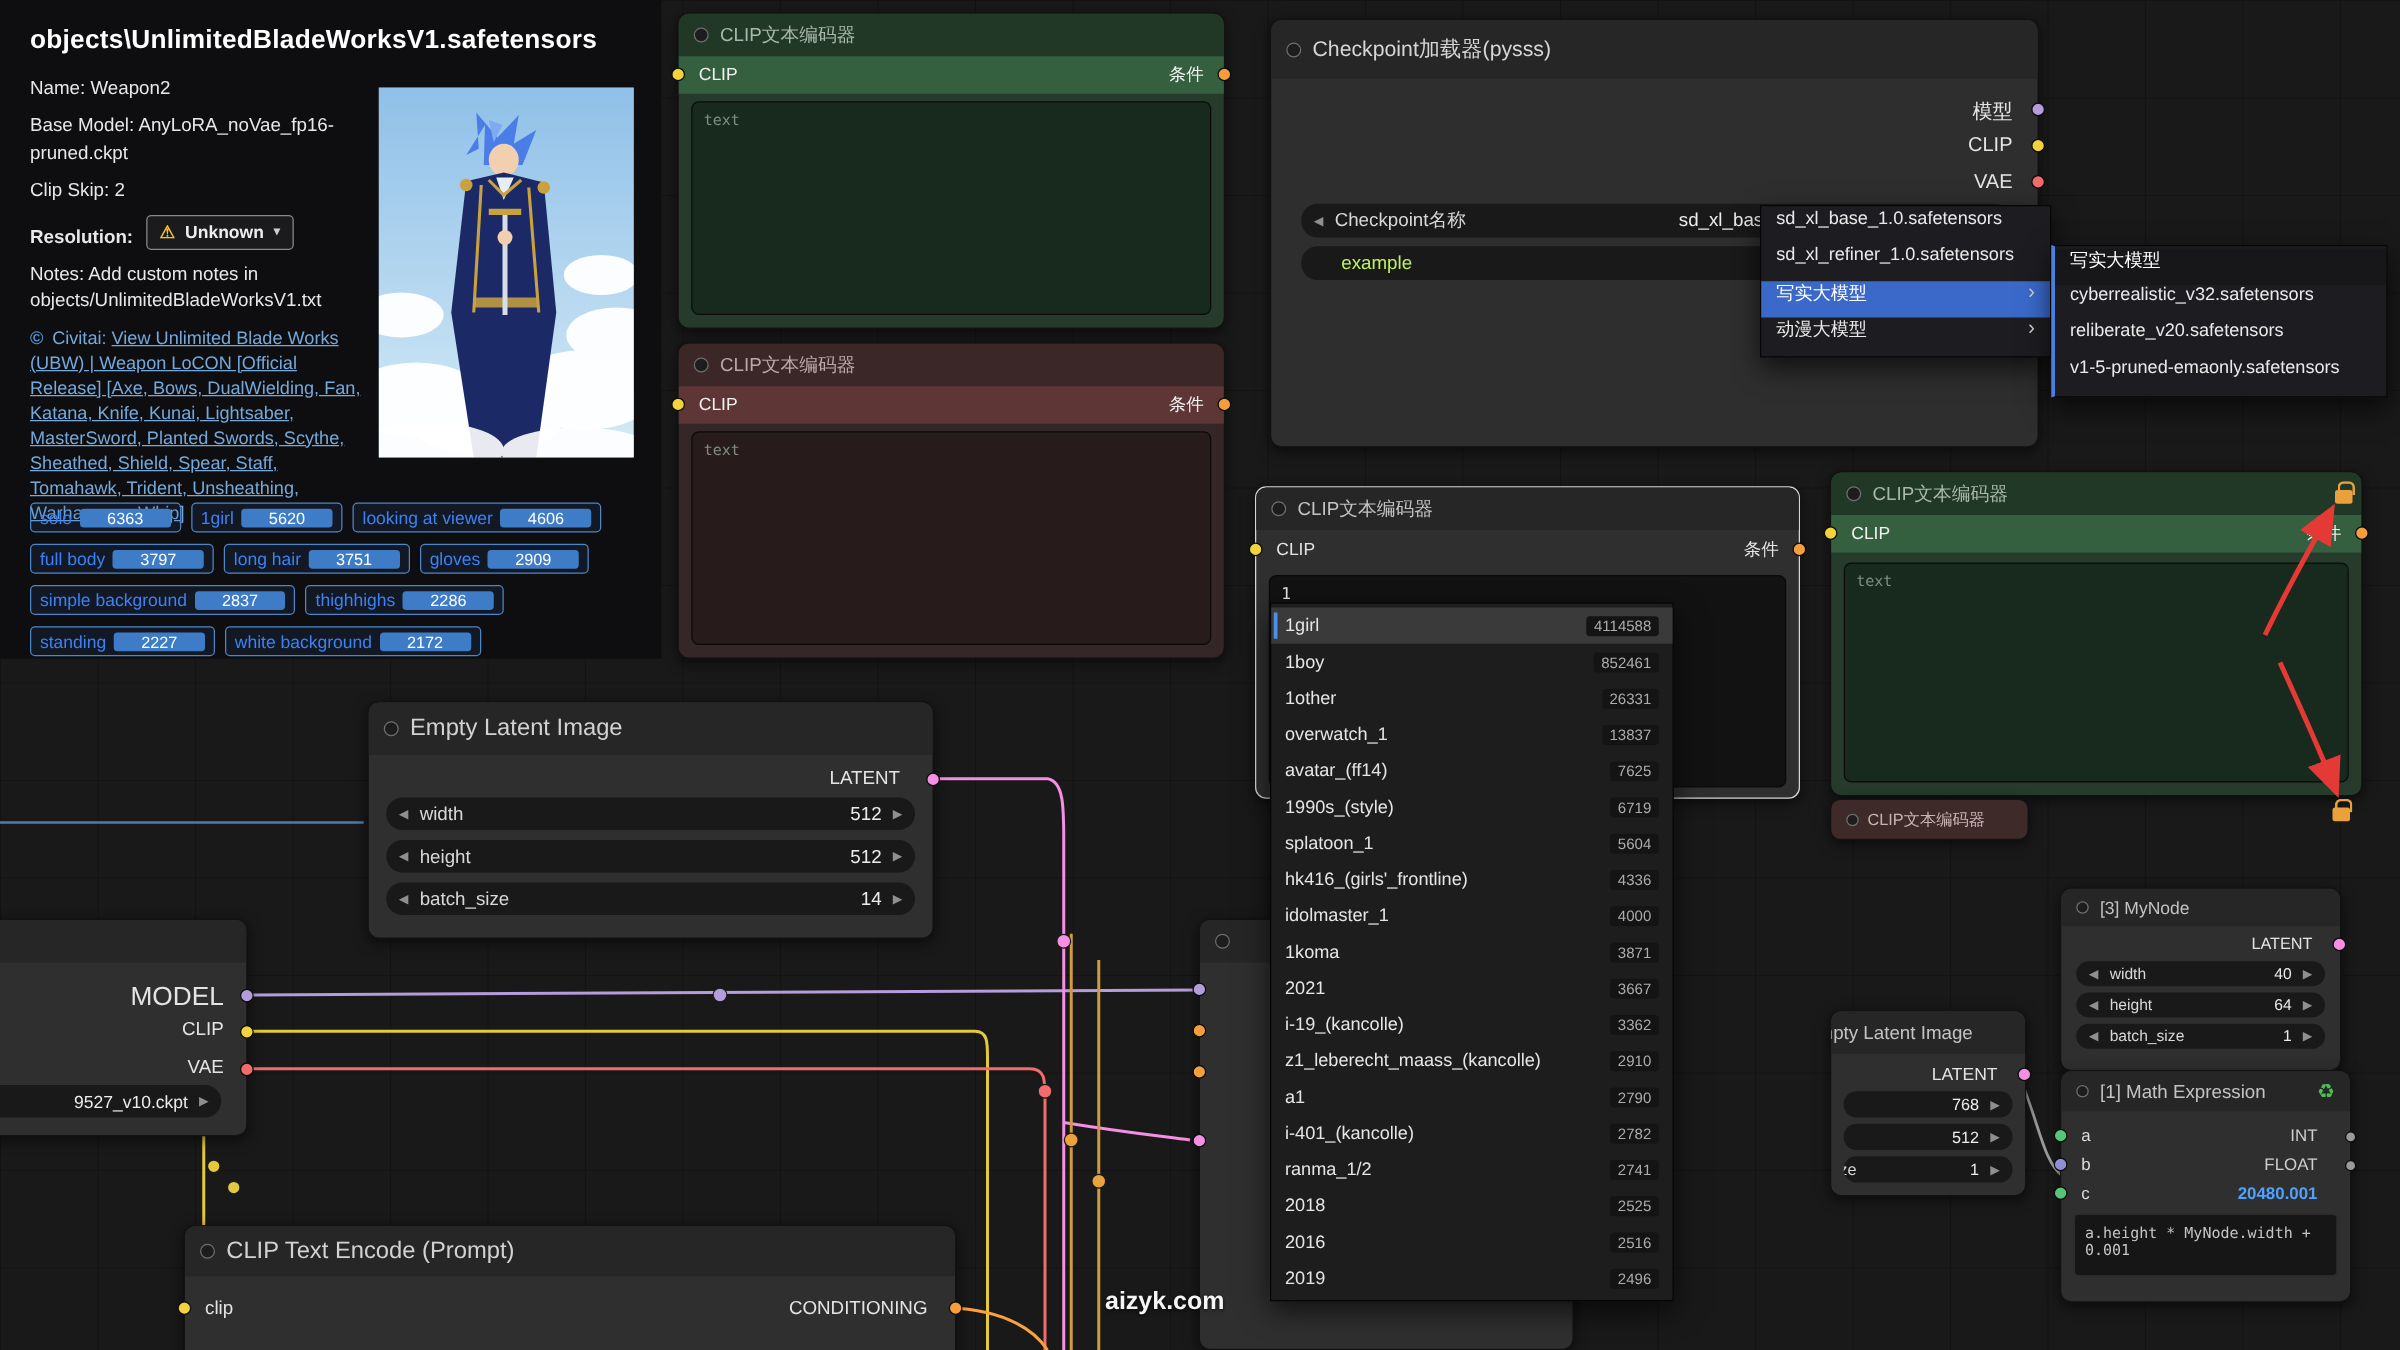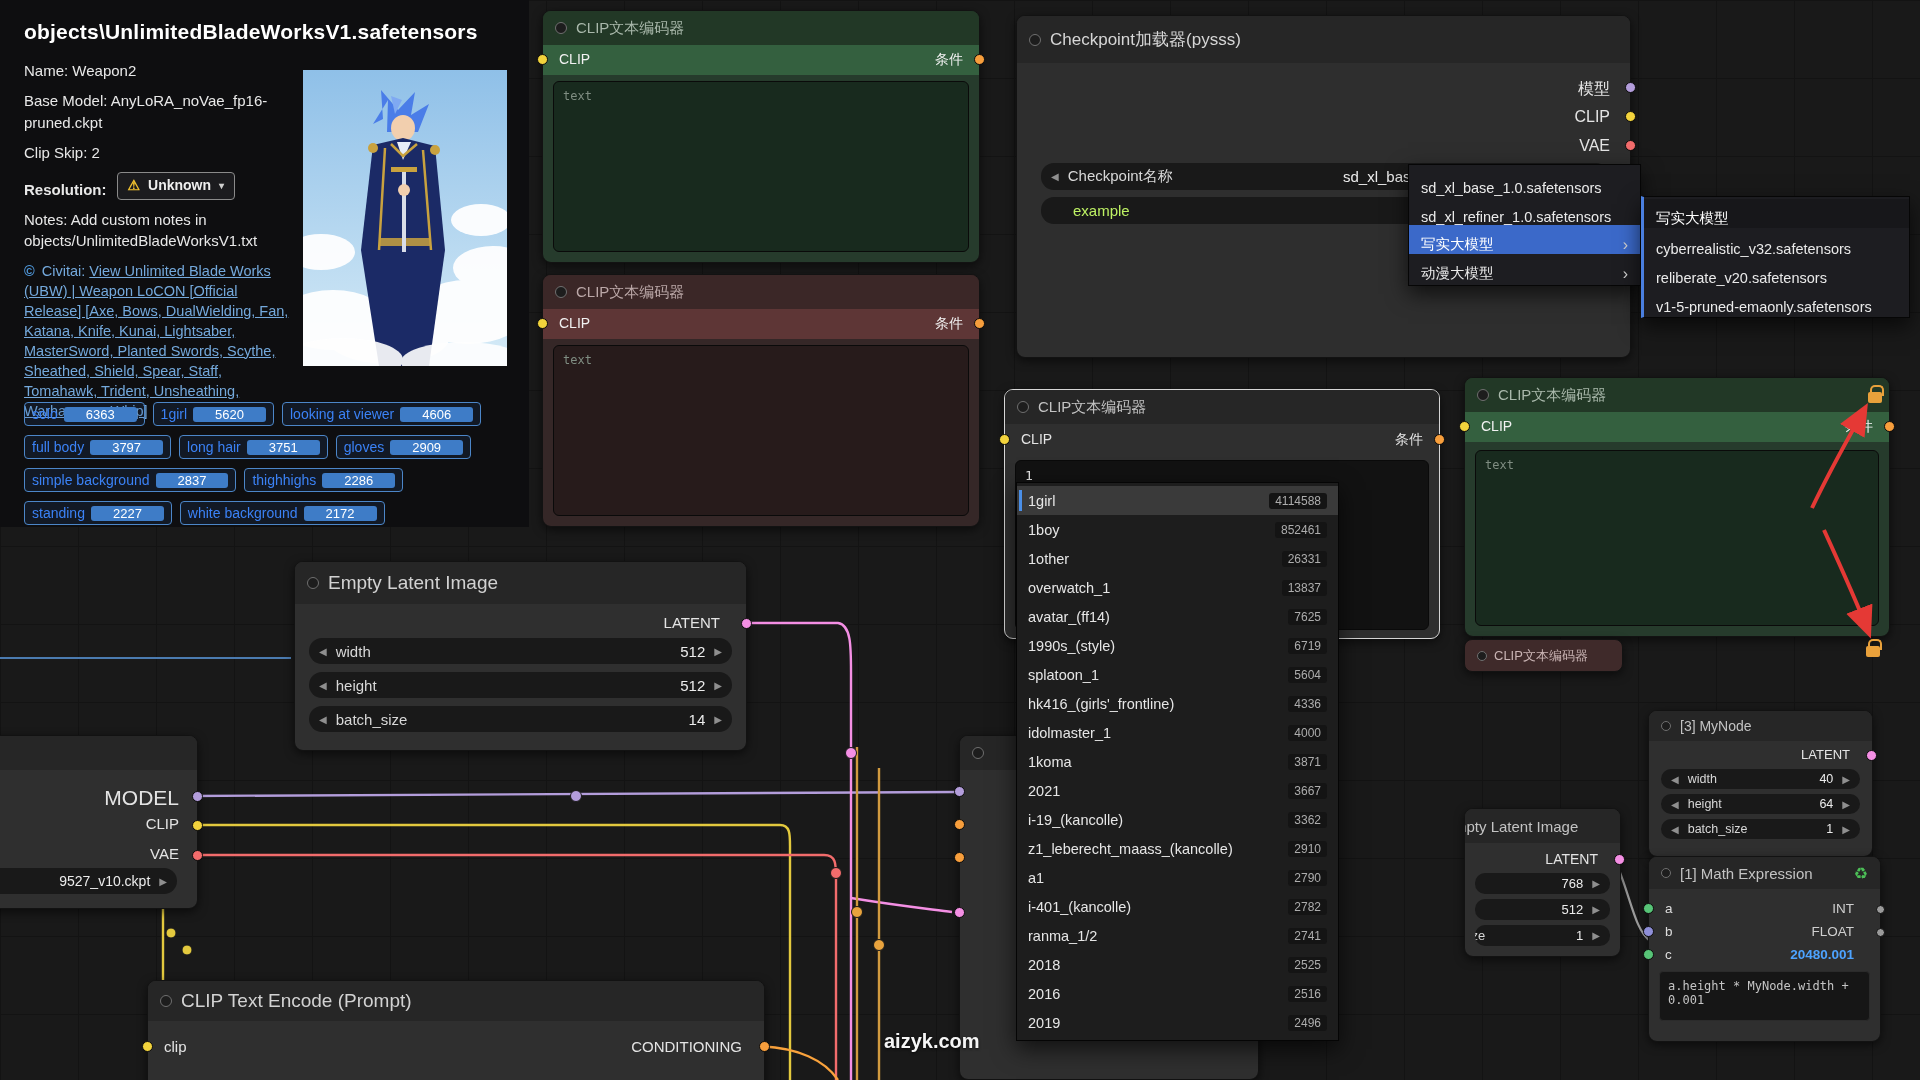--- a/index.html
+++ b/index.html
@@ -58,21 +58,21 @@
   
   .tylat .nh { overflow:hidden; }
   .tylat .nh .ntitle { margin-left:-33px; }
   .tylat .widget { height:21px; font-size:13px; border-radius:10px; padding-left:0; }
   .tylat .widget .wl { margin-left:-52px; }
   .tylat .widget-stack { gap:5px; }
 
   
   .ctx-menu { position:absolute; z-index:21; background:#1d1d21; border:1px solid #060606;
               box-shadow:0 8px 20px rgba(0,0,0,.65); padding:2px 0; }
-  .menu-item { height:29px; display:flex; align-items:flex-end; padding:0 12px; font-size:14.5px; color:#eaeaea; white-space:nowrap; }
+  .menu-item { height:29px; display:flex; align-items:flex-start; padding:0 12px; font-size:14.5px; color:#eaeaea; white-space:nowrap; }
   .menu-item.selected { background:#3b69c9; color:#fff; }
   .menu-item.has-sub::after { content:"›"; margin-left:auto; color:#cfcfcf; font-size:16px; }
   .submenu { border-left:3px solid #4a7fe0; }
   .submenu-title { background:#17171a; color:#ffffff; }
 
   
   .ac-list { position:absolute; z-index:20; background:#1d1d1d; border:1px solid #050505;
              box-shadow:0 8px 22px rgba(0,0,0,.65); padding:3px 0; }
   .ac-row { position:relative; height:29px; display:flex; align-items:center; padding:0 11px; }
   .ac-tag { font-size:14.5px; color:#e6e6e6; white-space:nowrap; }

